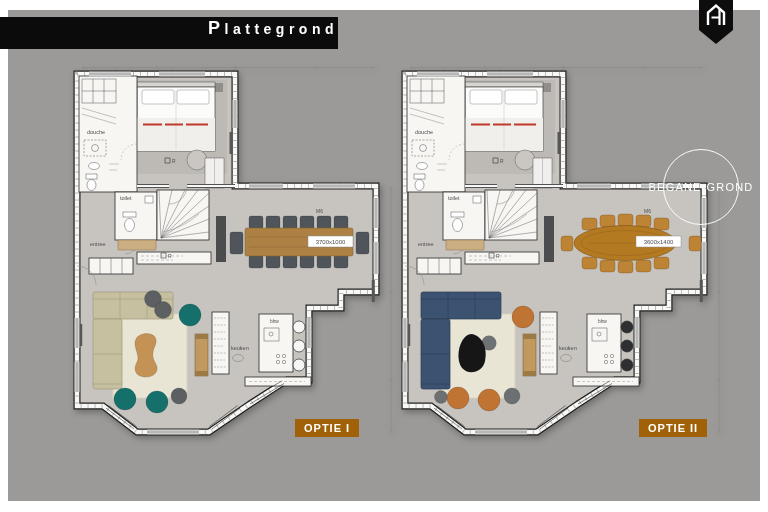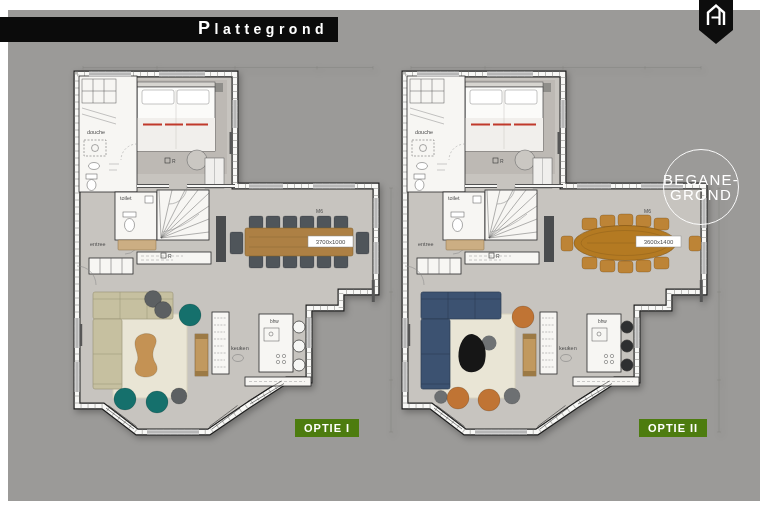--- a/index.html
+++ b/index.html
@@ -7,43 +7,43 @@
     width:768px;height:512px;position:relative;overflow:hidden;
     background:var(--frame,#fff);
     font-family:"Liberation Sans", sans-serif;
   }
   .canvas{
     position:absolute;left:8px;top:10px;width:752px;height:491px;
     background:var(--background,#9b9a98);
   }
   
   .title-band{
-    position:absolute;left:0;top:17px;width:338px;height:25px;
+    position:absolute;left:0;top:17px;width:338px;height:32px;
     background:var(--band,#0b0b0b);color:var(--text_light,#fff);
     font-size:14px;letter-spacing:4.5px;font-weight:600;
-    text-align:right;line-height:23px;padding-right:10px;box-sizing:border-box;
+    text-align:right;line-height:23px;padding-right:0;box-sizing:border-box;
   }
   .title-band::first-letter{font-size:18px;}
   
   .logo{position:absolute;left:699px;top:-2px;width:34px;height:48px;}
   
   .floor-badge{
     position:absolute;left:663px;top:149px;width:74px;height:74px;border-radius:50%;
     border:1.6px solid rgba(255,255,255,.95);color:var(--text_light,#fff);
-    display:flex;flex-direction:column;align-items:center;justify-content:center;
-    font-size:15px;letter-spacing:1.2px;line-height:15px;z-index:6;
+    display:flex;flex-direction:row;align-items:center;justify-content:center;
+    font-size:11px;letter-spacing:1.2px;line-height:15px;z-index:6;
   }
   
   .plan{position:absolute;top:66px;width:322px;height:374px;}
   .plan svg{filter:drop-shadow(2px 3px 3px rgba(0,0,0,.28));}
   .plan[data-variant="rect"] .v2{display:none;}
   .plan[data-variant="oval"] .v1{display:none;}
   .plan svg text{font-family:"Liberation Sans", sans-serif;fill:#4d4d4d;}
   .caption{
-    position:absolute;background:#4d7c0f;color:var(--text_light,#fff);
+    position:absolute;background:#a16207;color:var(--text_light,#fff);
     font-size:11px;font-weight:bold;letter-spacing:1px;padding:3px 9px;z-index:5;
   }
   .v1 .chair{stroke:rgba(15,20,25,.35);stroke-width:.5;}
   .v2 .chair{stroke:rgba(96,58,10,.55);stroke-width:.5;}
   .w{stroke:#222;stroke-width:.55;fill:none;}
   .thin{stroke:#555;stroke-width:.5;fill:none;}
   .room{fill:var(--room,#f7f6f3);stroke:#2a2a2a;stroke-width:.8;}
 </style>
 </head>
 <body>

